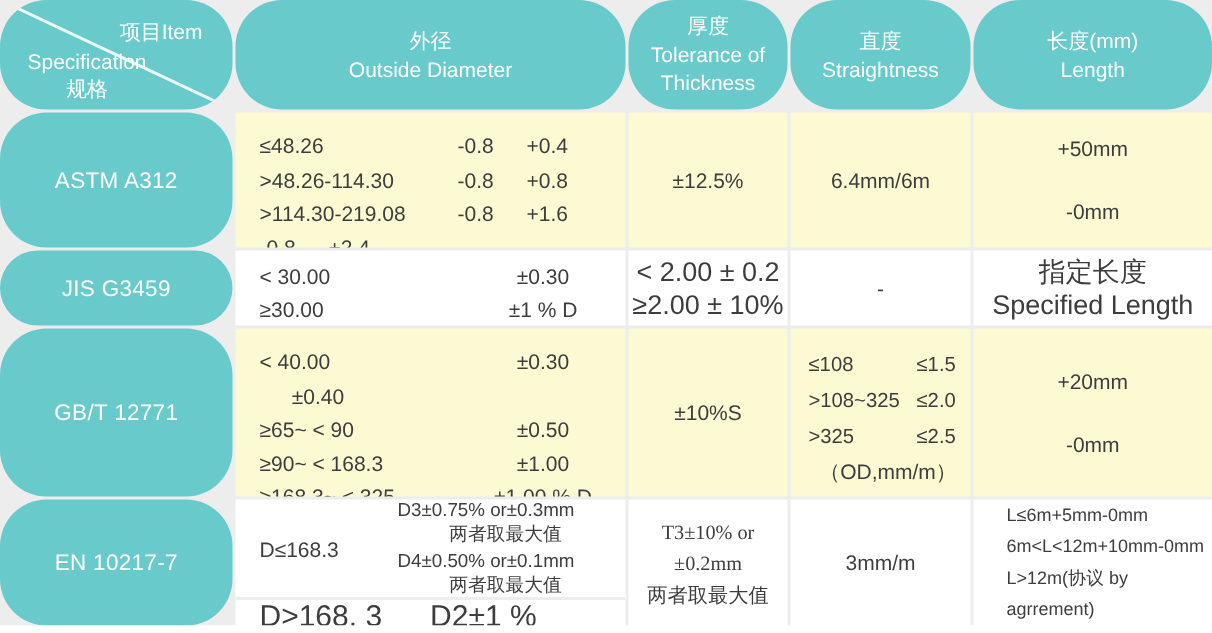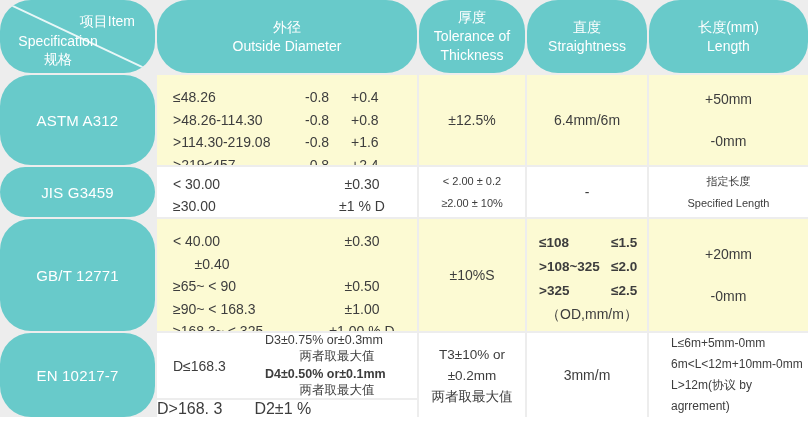--- a/index.html
+++ b/index.html
@@ -34,39 +34,39 @@
   .od-astm .t1{width:46px;text-align:left;}
   .od-astm .t2{width:50px;text-align:left;}
 
   .od-2col{padding:6px 16px 0 16px;}
   .od-2col .ln{display:flex;line-height:22px;}
   .od-2col .rng{flex:1;}
   .od-2col .tol{width:78px;text-align:center;}
   .od-gbt{padding-top:11px;}
   .od-gbt .ln{line-height:22.5px;}
 
-  .thick-multi{font-size:11px;line-height:22px;}
+  .thick-multi{font-size:18px;line-height:22px;}
   .len-two{font-size:14px;line-height:16px;}
   .len-two .l2{margin-top:26px;}
 
   .str-gbt{padding:12px 0 0 12px;font-size:13.5px;}
-  .str-gbt .ln{display:flex;line-height:24px;font-weight:bold;}
+  .str-gbt .ln{display:flex;line-height:24px;}
   .str-gbt .rng{width:72px;}
   .str-gbt .note{text-align:center;width:106px;font-size:14px;line-height:22px;}
 
   
   .en-od{display:flex;flex-direction:column;}
   .en-od-top{flex:1;display:flex;align-items:center;}
   .en-od-top .rng{width:92px;padding-left:16px;font-size:14px;}
   .en-od-top .tols{flex:1;font-size:12.5px;line-height:15.5px;padding-right:8px;}
   .en-od-top .tols .c{text-align:center;}
-  .en-od-top .tols .g{margin-top:3px;font-weight:bold;}
-  .en-od-bot{height:25px;border-top:2px solid #ededed;display:flex;align-items:center;font-size:16px;}
+  .en-od-top .tols .g{margin-top:3px;}
+  .en-od-bot{height:25px;border-top:2px solid #ededed;display:flex;align-items:center;padding-left:16px;font-size:20px;}
   .en-od-bot .tol{margin-left:32px;}
-  .en-thick{font-size:13.5px;line-height:21px;}
+  .en-thick{font-size:13.5px;line-height:21px;font-family:Liberation Serif, serif;}
   .en-len{display:flex;flex-direction:column;justify-content:space-between;padding-left:22px;font-size:12px;line-height:21px;}
 </style>
 </head>
 <body>
 
 <div class="spec-table">
 
   <div class="cell teal corner">
     <svg width="155" height="73">
       <line x1="0" y1="0" x2="155" y2="73" stroke="#ffffff" stroke-width="2" opacity="0.85"></line>
@@ -111,21 +111,20 @@
       <span class="rng">&gt;48.26-114.30</span>
       <span class="t1">-0.8</span>
       <span class="t2">+0.8</span>
     </div>
     <div class="ln">
       <span class="rng">&gt;114.30-219.08</span>
       <span class="t1">-0.8</span>
       <span class="t2">+1.6</span>
     </div>
     <div class="ln">
-      <span class="rng">&gt;219≤457</span>
       <span class="t1">-0.8</span>
       <span class="t2">+2.4</span>
     </div>
   </div>
 
   <div class="cell yellow center data">±12.5%</div>
 
   <div class="cell yellow center data">6.4mm/6m</div>
 
   <div class="cell yellow center len-two">

